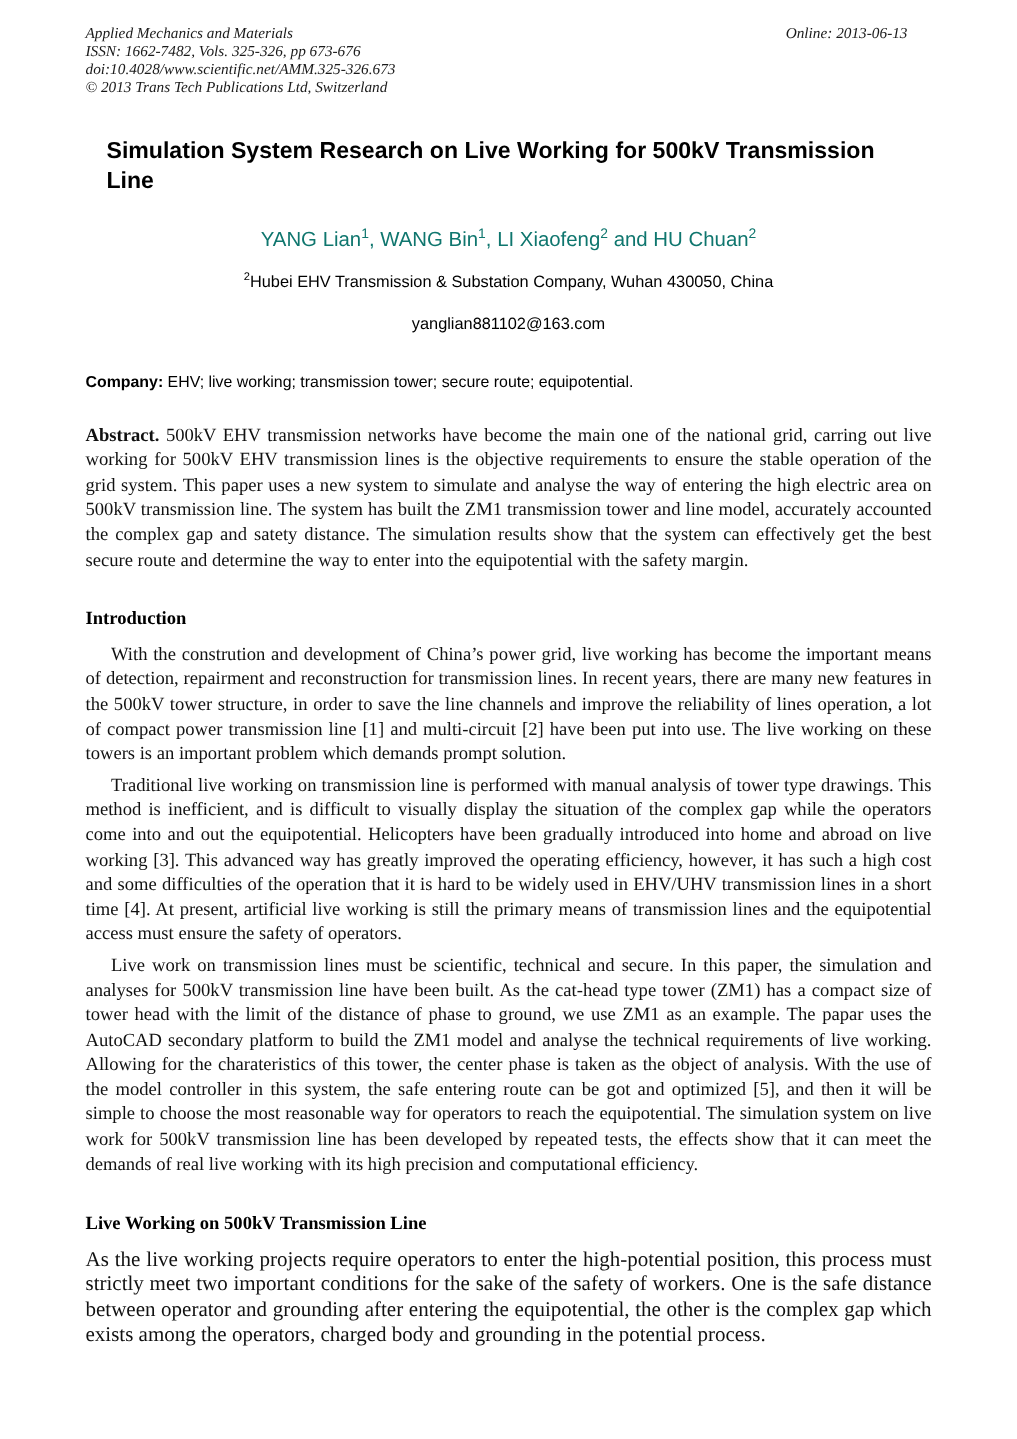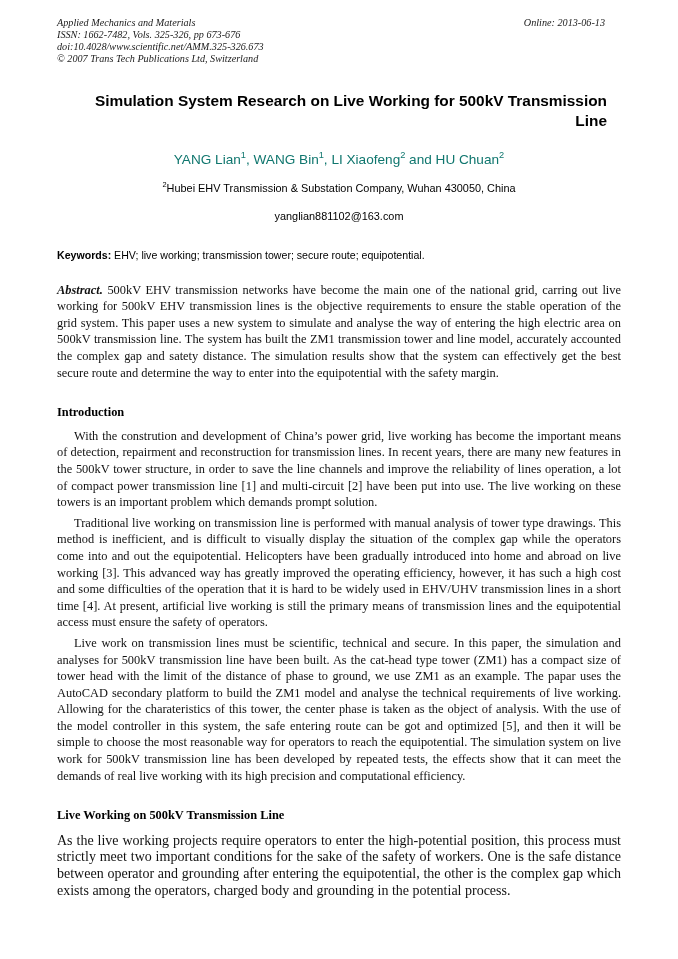--- a/index.html
+++ b/index.html
@@ -49,21 +49,21 @@
     white-space: nowrap;
   }
 
   
   .paper-title {
     margin: 26px 14px 0 14px;
     font-family: "Liberation Sans", "DejaVu Sans", sans-serif;
     font-weight: bold;
     font-size: 15.4px;
     line-height: 20px;
-    text-align: right;
+    text-align: left;
     color: #000000;
   }
 
   
   .authors {
     margin: 20px 0 0 0;
     font-family: "Liberation Sans", "DejaVu Sans", sans-serif;
     font-size: 13.6px;
     line-height: 18px;
     text-align: center;
@@ -113,21 +113,20 @@
   .abstract {
     margin: 19px 0 0 0;
     font-size: 12.4px;
     line-height: 16.6px;
     text-align: justify;
     text-justify: inter-word;
     color: #111111;
   }
   .abstract .abs-label {
     font-weight: bold;
-    font-style: italic;
   }
 
   
   .section-heading {
     margin: 23px 0 0 0;
     font-size: 12.4px;
     line-height: 16.6px;
     font-weight: bold;
     text-align: left;
     color: #000000;
@@ -160,39 +159,39 @@
 </head>
 <body>
 
 <div class="page">
 
   <div class="pub-header">
     <div class="hdr-left">
       <div class="hdr-line">Applied Mechanics and Materials</div>
       <div class="hdr-line">ISSN: 1662-7482, Vols. 325-326, pp 673-676</div>
       <div class="hdr-line">doi:10.4028/www.scientific.net/AMM.325-326.673</div>
-      <div class="hdr-line">© 2007 Trans Tech Publications Ltd, Switzerland</div>
+      <div class="hdr-line">© 2013 Trans Tech Publications Ltd, Switzerland</div>
     </div>
     <div class="hdr-right">Online: 2013-06-13</div>
   </div>
 
   <h1 class="paper-title">Simulation System Research on Live Working for 500kV Transmission Line</h1>
 
   <div class="authors">
     <span>YANG Lian</span><sup>1</sup><span>, </span><span>WANG Bin</span><sup>1</sup><span>, </span><span>LI Xiaofeng</span><sup>2</sup><span> and </span><span>HU Chuan</span><sup>2</sup>
   </div>
 
   <div class="affiliation">
     <span class="sup-lead">2</span><span>Hubei EHV Transmission &amp; Substation Company, Wuhan 430050, China</span>
   </div>
 
   <div class="email">yanglian881102@163.com</div>
 
   <div class="keywords">
-    <span class="kw-label">Keywords:</span><span> EHV; live working; transmission tower; secure route; equipotential.</span>
+    <span class="kw-label">Company:</span><span> EHV; live working; transmission tower; secure route; equipotential.</span>
   </div>
 
   <div class="abstract">
     <span class="abs-label">Abstract.</span><span> 500kV EHV transmission networks have become the main one of the national grid, carring out live working for 500kV EHV transmission lines is the objective requirements to ensure the stable operation of the grid system. This paper uses a new  system to simulate and analyse the way of entering the high electric area on 500kV transmission line. The system has built the ZM1 transmission tower and line model, accurately accounted the complex gap and satety distance. The simulation results show that the system can effectively get the best secure route and determine the way to enter into the equipotential with the safety margin.</span>
   </div>
 
   <div class="section-heading">Introduction</div>
   <p class="body-par indent first-after-heading">With the constrution and development of China’s power grid, live working has become the important means of detection, repairment and reconstruction for transmission lines. In recent years, there are many new features in the 500kV tower structure, in order to save the line channels and improve the reliability of lines operation, a lot of compact power transmission line [1] and multi-circuit [2] have been put into use. The live working on these towers is an important problem which demands prompt solution.</p>
   <p class="body-par indent">Traditional live working on transmission line is performed with manual analysis of tower type drawings. This method is inefficient, and is difficult to visually display the situation of the complex gap while the operators come into and out the equipotential. Helicopters have been gradually introduced into home and abroad on live working [3]. This advanced way has greatly improved the operating efficiency, however, it has such a high cost and some difficulties of the operation that it is hard to be widely used in EHV/UHV transmission lines in a short time [4]. At present, artificial live working is still the primary means of transmission lines and the equipotential access must ensure the safety of operators.</p>
   <p class="body-par indent">Live work on transmission lines must be scientific, technical and secure. In this paper, the simulation and analyses for 500kV transmission line have been built. As the cat-head type tower (ZM1) has a compact size of tower head with the limit of the distance of phase to ground, we use ZM1 as an example. The papar uses the AutoCAD secondary platform to build the ZM1 model and analyse the technical requirements of live working. Allowing for the charateristics of this tower, the center phase is taken as the object of analysis. With the use of the model controller in this system, the safe entering route can be got and optimized [5], and then it will be simple to choose the most reasonable way for operators to reach the equipotential. The simulation system on live work for 500kV transmission line has been developed by repeated tests, the effects show that it can meet the demands of real live working with its high precision and computational efficiency.</p>

